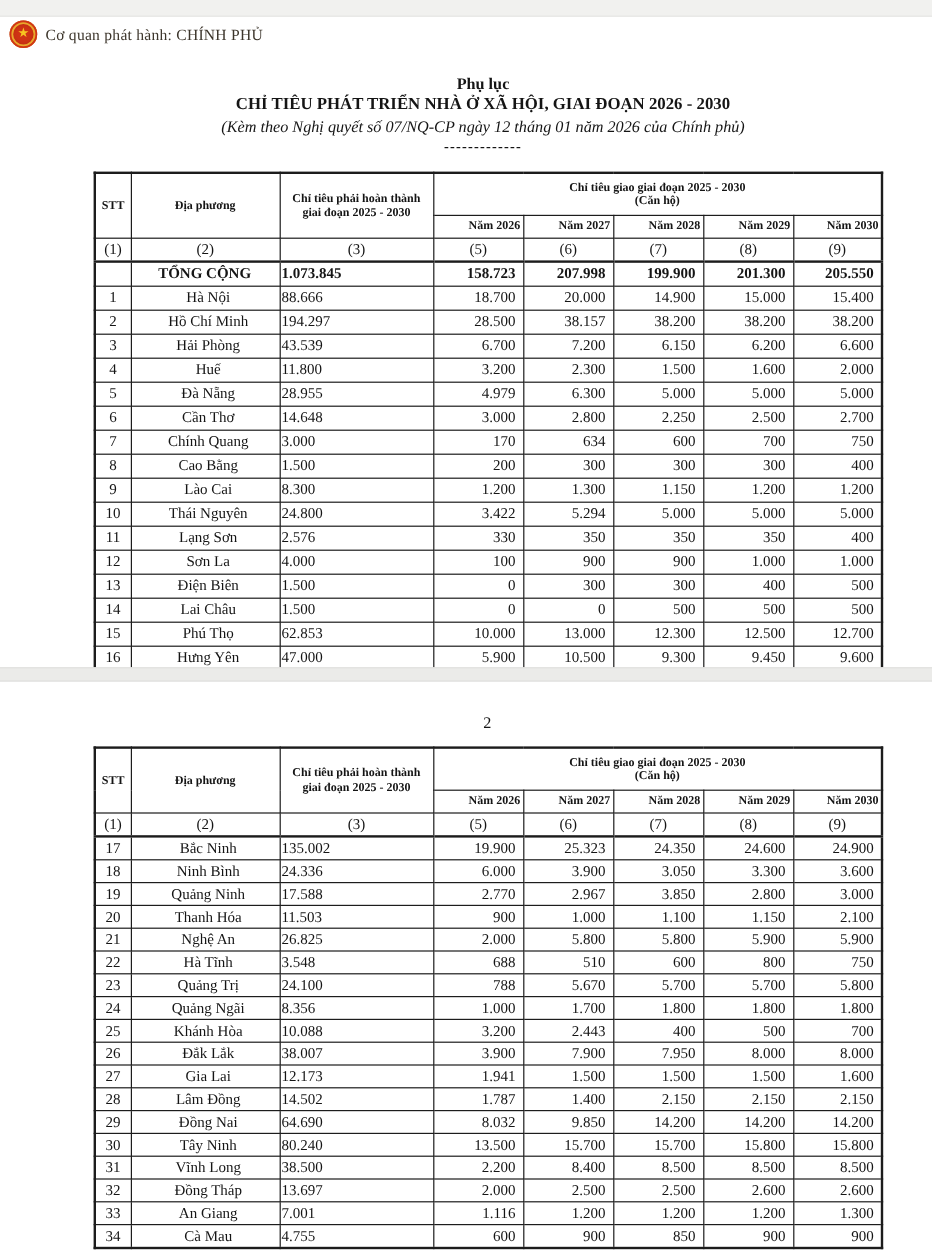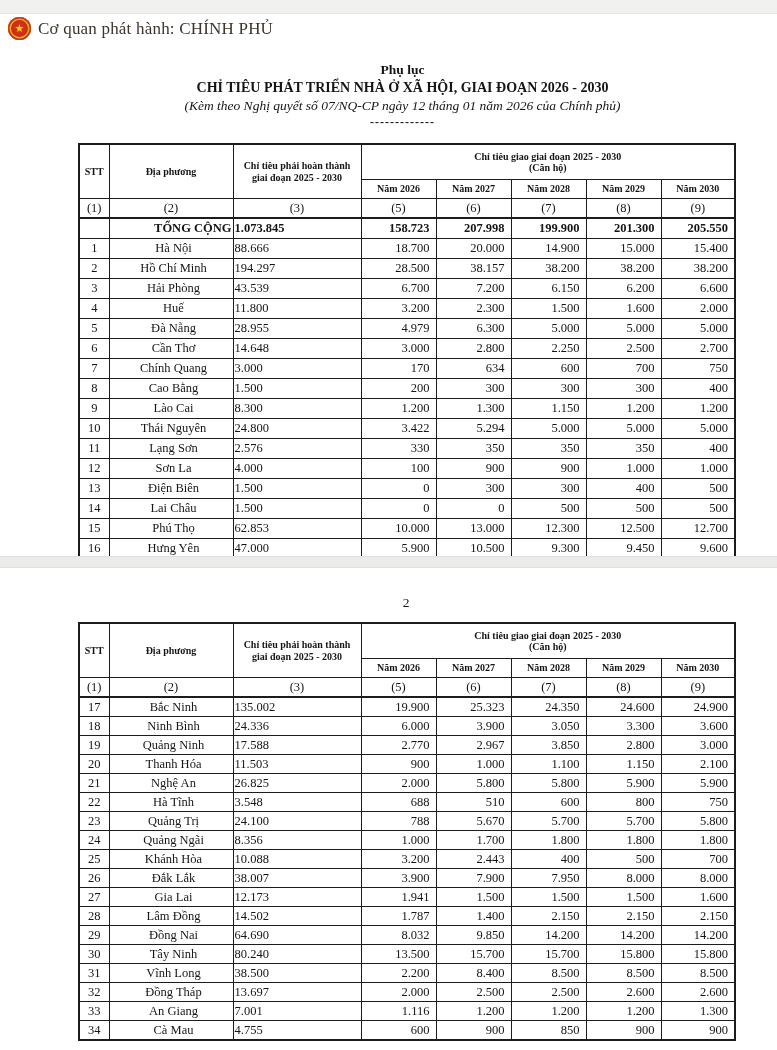--- a/index.html
+++ b/index.html
@@ -9,48 +9,48 @@
     overflow:hidden;
   }
   .top-strip{position:absolute;top:0;left:0;width:777px;height:13px;background:#f1f1ef;border-bottom:1px solid #e6e6e4;}
   .publisher{position:absolute;top:17px;left:8px;display:flex;align-items:center;gap:7px;}
   .emblem{
     width:23px;height:23px;border-radius:50%;background:#d03415;
     box-shadow:inset 0 0 0 1.5px #d03415, inset 0 0 0 3px #e9a92c, inset 0 0 6px #8f1d07;
     display:flex;align-items:center;justify-content:center;
     color:#f7c520;font-size:11px;line-height:1;
   }
-  .publisher-label{font-size:17px;color:#3c352b;letter-spacing:.2px;}
+  .publisher-label{font-size:13px;color:#3c352b;letter-spacing:.2px;}
 
   .title-block{position:absolute;top:62px;left:25px;width:755px;text-align:center;line-height:1.22;}
   .appendix{font-weight:bold;font-size:13.5px;}
   .doc-title{font-weight:bold;font-size:14px;margin-top:1px;}
   .doc-subtitle{font-style:italic;font-size:13.5px;margin-top:1px;}
   .divider{font-weight:bold;font-size:12px;letter-spacing:1px;margin-top:1px;}
 
   table{border-collapse:collapse;table-layout:fixed;position:absolute;left:78px;width:656px;background:#fff;}
   #table1{top:143px;}
   #table2{top:622px;}
   th,td{border:1px solid #1c1c1c;font-size:12.5px;overflow:hidden;white-space:nowrap;}
   table{border:2px solid #1c1c1c;}
   th{font-weight:bold;font-size:10px;line-height:1.15;padding:1px 2px;white-space:normal;}
   .group-th{vertical-align:middle;}
   .group-th .l2{font-weight:bold;}
   .col3-th{padding:1px 10px;}
-  .year-th{height:16px;}
+  .year-th{height:16px;text-align:right;}
   .idx td{height:16px;text-align:center;font-size:12.5px;border-bottom:2px solid #1c1c1c;}
   .hrowA th{height:32px;}
   #table1 tbody td{height:17px;}
   #table2 tbody td{height:16px;}
   td.c-stt{text-align:center;}
   td.c-name{text-align:center;padding-left:6px;}
   td.c-total{text-align:left;}
   td.c-year{text-align:right;padding-right:6px;}
   tr.total-row td{font-weight:bold;height:17px;}
-  tr.total-row td.c-name{text-align:right;padding-left:0;}
+  tr.total-row td.c-name{text-align:center;padding-left:0;}
 
   .page-sep{position:absolute;top:556px;left:0;width:777px;height:10px;background:#ebebe9;border-top:1px solid #e0e0de;border-bottom:1px solid #e0e0de;}
   .page-number{position:absolute;top:595px;left:78px;width:656px;text-align:center;font-size:13.5px;}
 </style>
 </head>
 <body>
 
 <div class="top-strip"></div>
 
 <div class="publisher">

